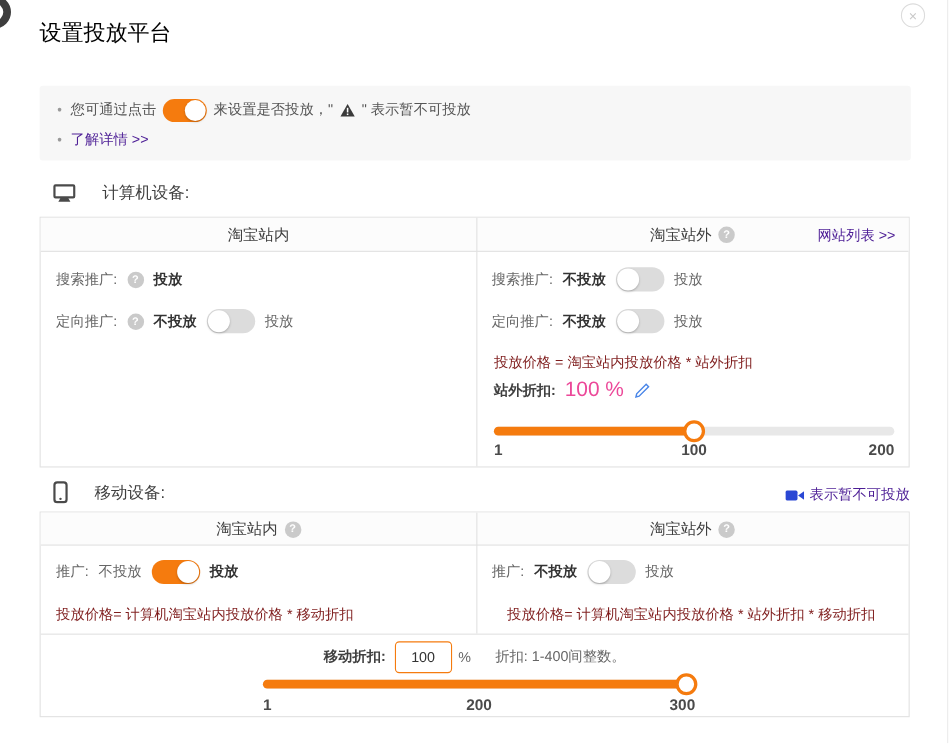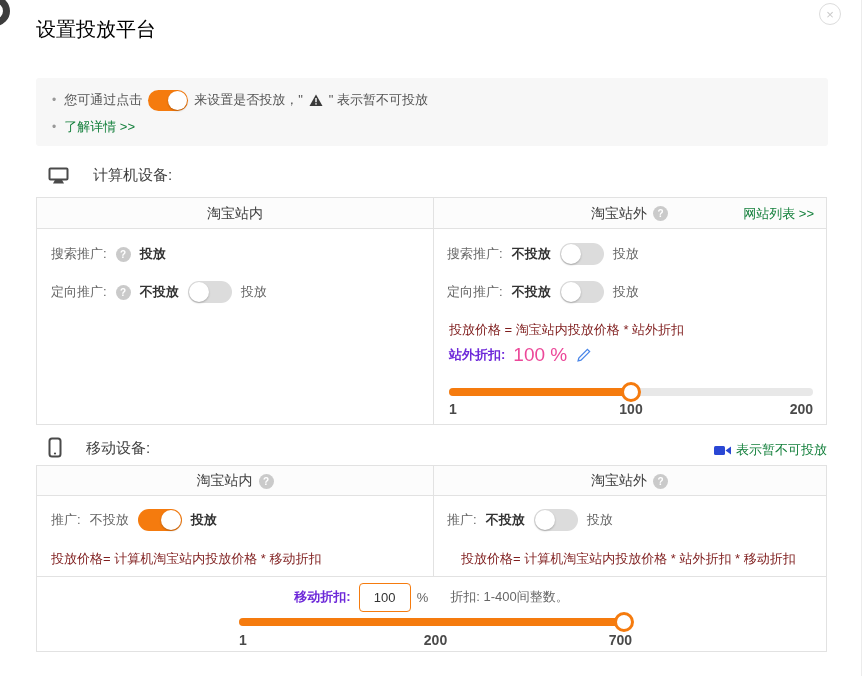--- a/index.html
+++ b/index.html
@@ -18,21 +18,21 @@
     display:flex; align-items:center; justify-content:center; cursor:pointer; background:#fff; }
 
   
   .notice { position:absolute; left:36px; top:78px; width:792px; height:68px;
     background:#f7f7f7; border-radius:3px; padding:8px 16px; font-size:13px; color:#555; }
   .notice-line { display:flex; align-items:center; gap:6px; }
   .notice-line1 { height:28px; }
   .notice-line2 { height:22px; margin-top:2px; }
   .bullet { color:#999; font-size:12px; margin-right:2px; }
 
-  .link { color:#15803d; cursor:pointer; text-decoration:none; }
+  .link { color:#4c1d95; cursor:pointer; text-decoration:none; }
 
   
   .toggle { position:relative; width:44px; height:22px; border-radius:11px; cursor:pointer; flex:0 0 auto; }
   .toggle.sm { width:40px; height:21px; }
   .toggle.on { background:#f57b0e; }
   .toggle.off { background:#dcdcdc; }
   .knob { position:absolute; top:1px; width:20px; height:20px; border-radius:50%;
     background:#fff; box-shadow:0 1px 2px rgba(0,0,0,.25); }
   .toggle.sm .knob { width:19px; height:19px; }
   .toggle.on .knob { right:1px; }
@@ -63,21 +63,21 @@
   .table2 .col-divider { height:110px; }
   .bottom-sep { position:absolute; left:0; right:0; top:110px; height:1px; background:#e2e2e2; }
 
   .cell-row { position:absolute; display:flex; align-items:center; gap:9px; font-size:13px; color:#666; height:24px; }
   .state-on  { font-weight:bold; color:#333; }
   .state-off-bold { font-weight:bold; color:#333; }
   .state-plain { color:#666; }
   .formula { position:absolute; font-size:13px; color:#7f1d1d; }
 
   .discount-row { position:absolute; display:flex; align-items:center; font-size:13px; }
-  .discount-label { font-weight:bold; color:#6d28d9; }
+  .discount-label { font-weight:bold; color:#404040; }
   .discount-value { color:#ec4899; font-size:19px; margin:0 10px 0 8px; }
   .edit-icon { cursor:pointer; display:inline-flex; }
 
   
   .slider { position:absolute; height:8px; border-radius:4px; background:#e8e8e8; cursor:pointer; }
   .slider .fill { height:100%; border-radius:4px; background:#f57b0e; }
   .slider .handle { position:absolute; top:50%; transform:translate(-50%,-50%); width:20px; height:20px;
     border-radius:50%; background:#fff; border:3px solid #f57b0e; cursor:pointer; }
   .c-slider { left:412px; top:190px; width:364px; }
   .c-slider .fill { width:50%; }
@@ -268,16 +268,16 @@
       <span class="m-discount-hint">折扣: 1-400间整数。</span>
     </div>
 
     <div class="slider m-slider">
       <div class="fill"></div>
       <div class="handle"></div>
     </div>
     <div class="slider-labels m-labels">
       <span>1</span>
       <span>200</span>
-      <span>700</span>
+      <span>300</span>
     </div>
   </div>
 </div>
 
 </body></html>

